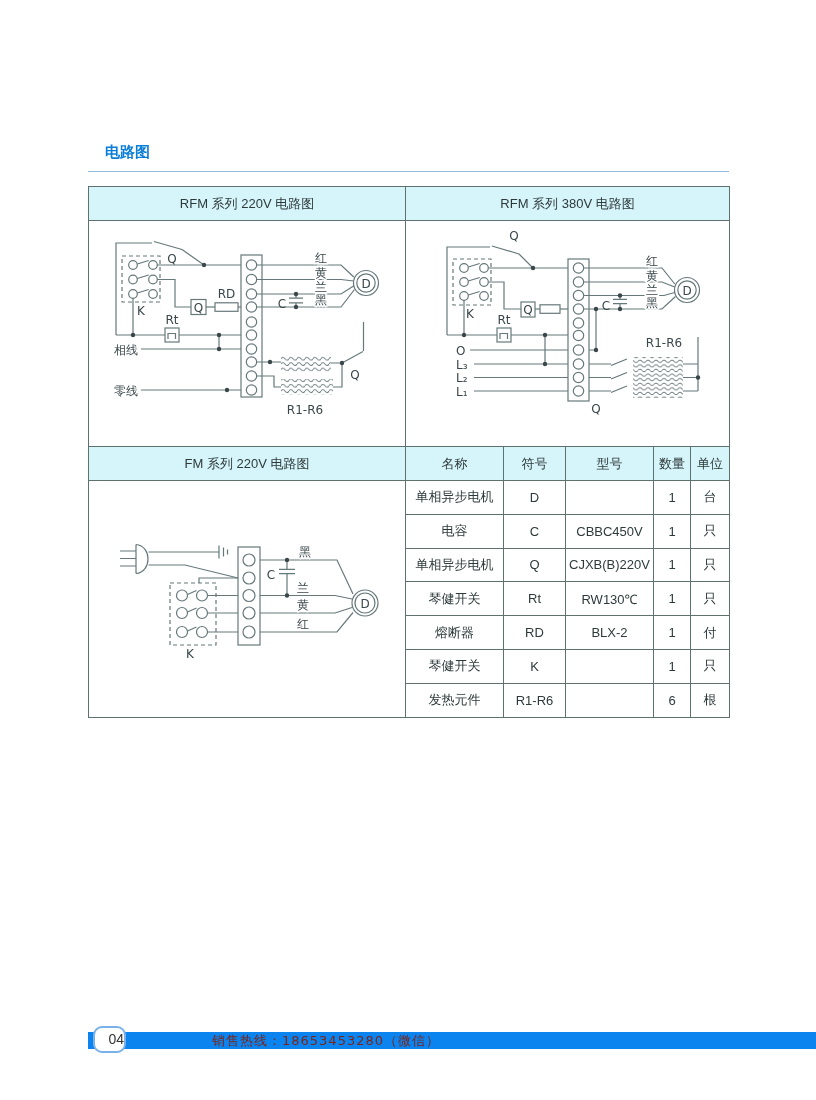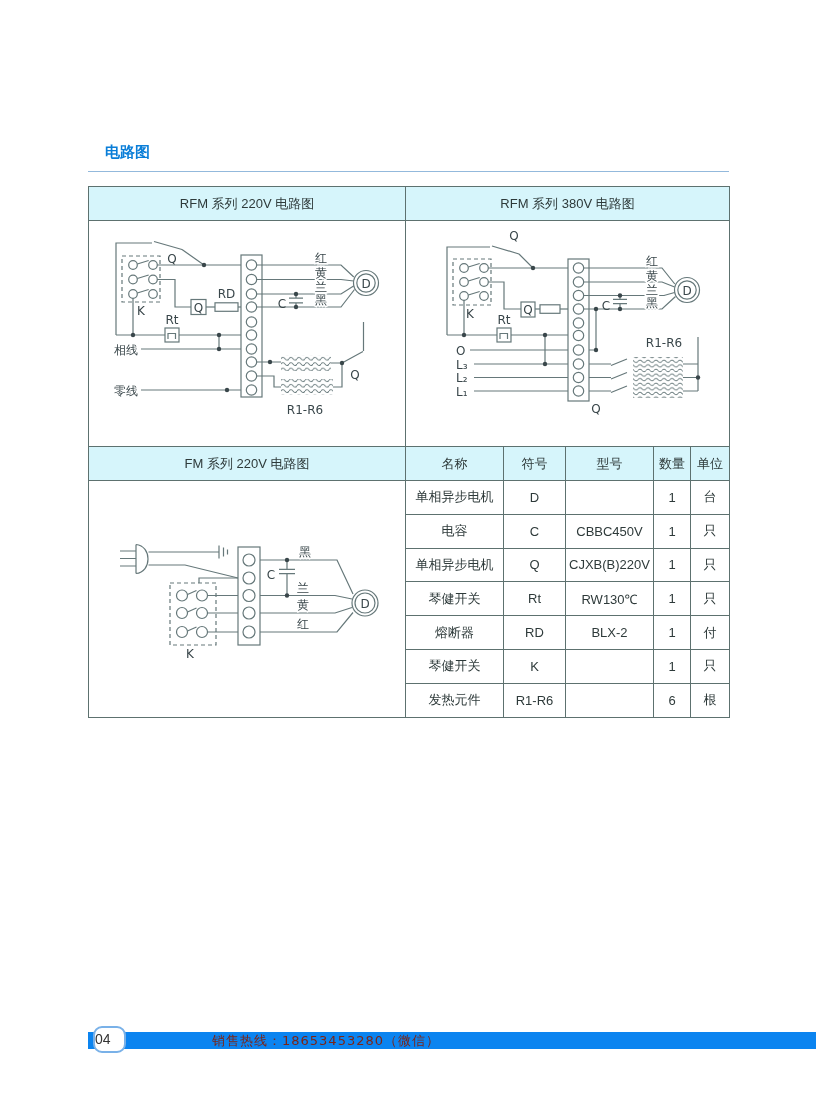--- a/index.html
+++ b/index.html
@@ -24,21 +24,21 @@
   td.diag{background:#fff;vertical-align:top;}
 
   
   svg.circuit{display:block;}
   svg.circuit text{font-family:"DejaVu Sans",sans-serif;fill:#39464a;font-size:12px;}
   svg.circuit text.halo{paint-order:stroke;stroke:#ffffff;stroke-width:3px;}
 
   
   .footer-bar{position:absolute;left:88px;top:1032px;width:728px;height:17px;background:#0b84f0;}
   .page-badge{position:absolute;left:93px;top:1026px;width:33px;height:27px;background:#fff;
-    border:2px solid #79b1e8;border-radius:9px;box-sizing:border-box;text-align:left;
+    border:2px solid #79b1e8;border-radius:9px;box-sizing:border-box;text-align:right;
     line-height:23px;font-size:14px;color:#333;}
   .hotline{position:absolute;left:212px;top:1032px;height:17px;line-height:17px;font-size:13px;
     font-weight:normal;color:#7b2517;letter-spacing:1px;font-family:"DejaVu Sans",sans-serif;white-space:nowrap;}
   .watermark{position:absolute;left:506px;top:1048px;font-size:45px;font-weight:bold;
     color:#b3eae8;white-space:nowrap;font-family:"Liberation Sans",sans-serif;}
 </style>
 </head>
 <body>
 
 <div class="page">

